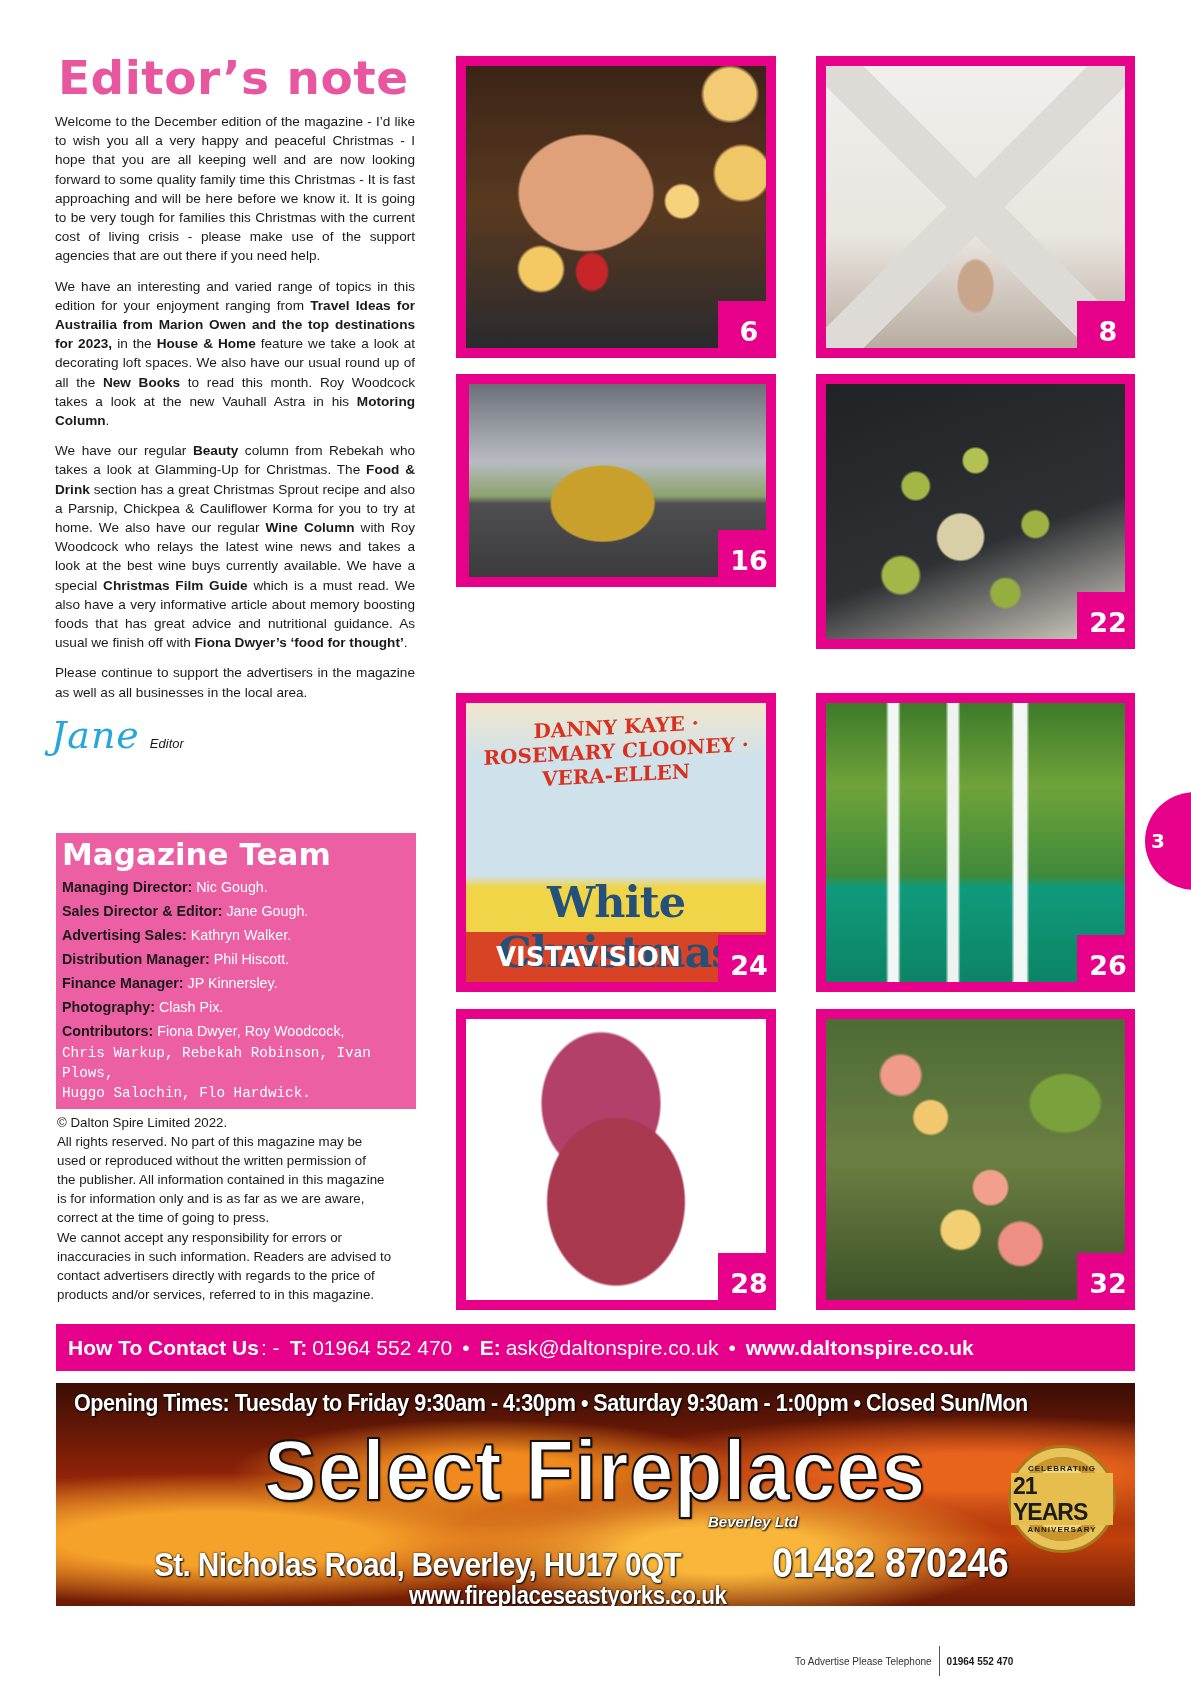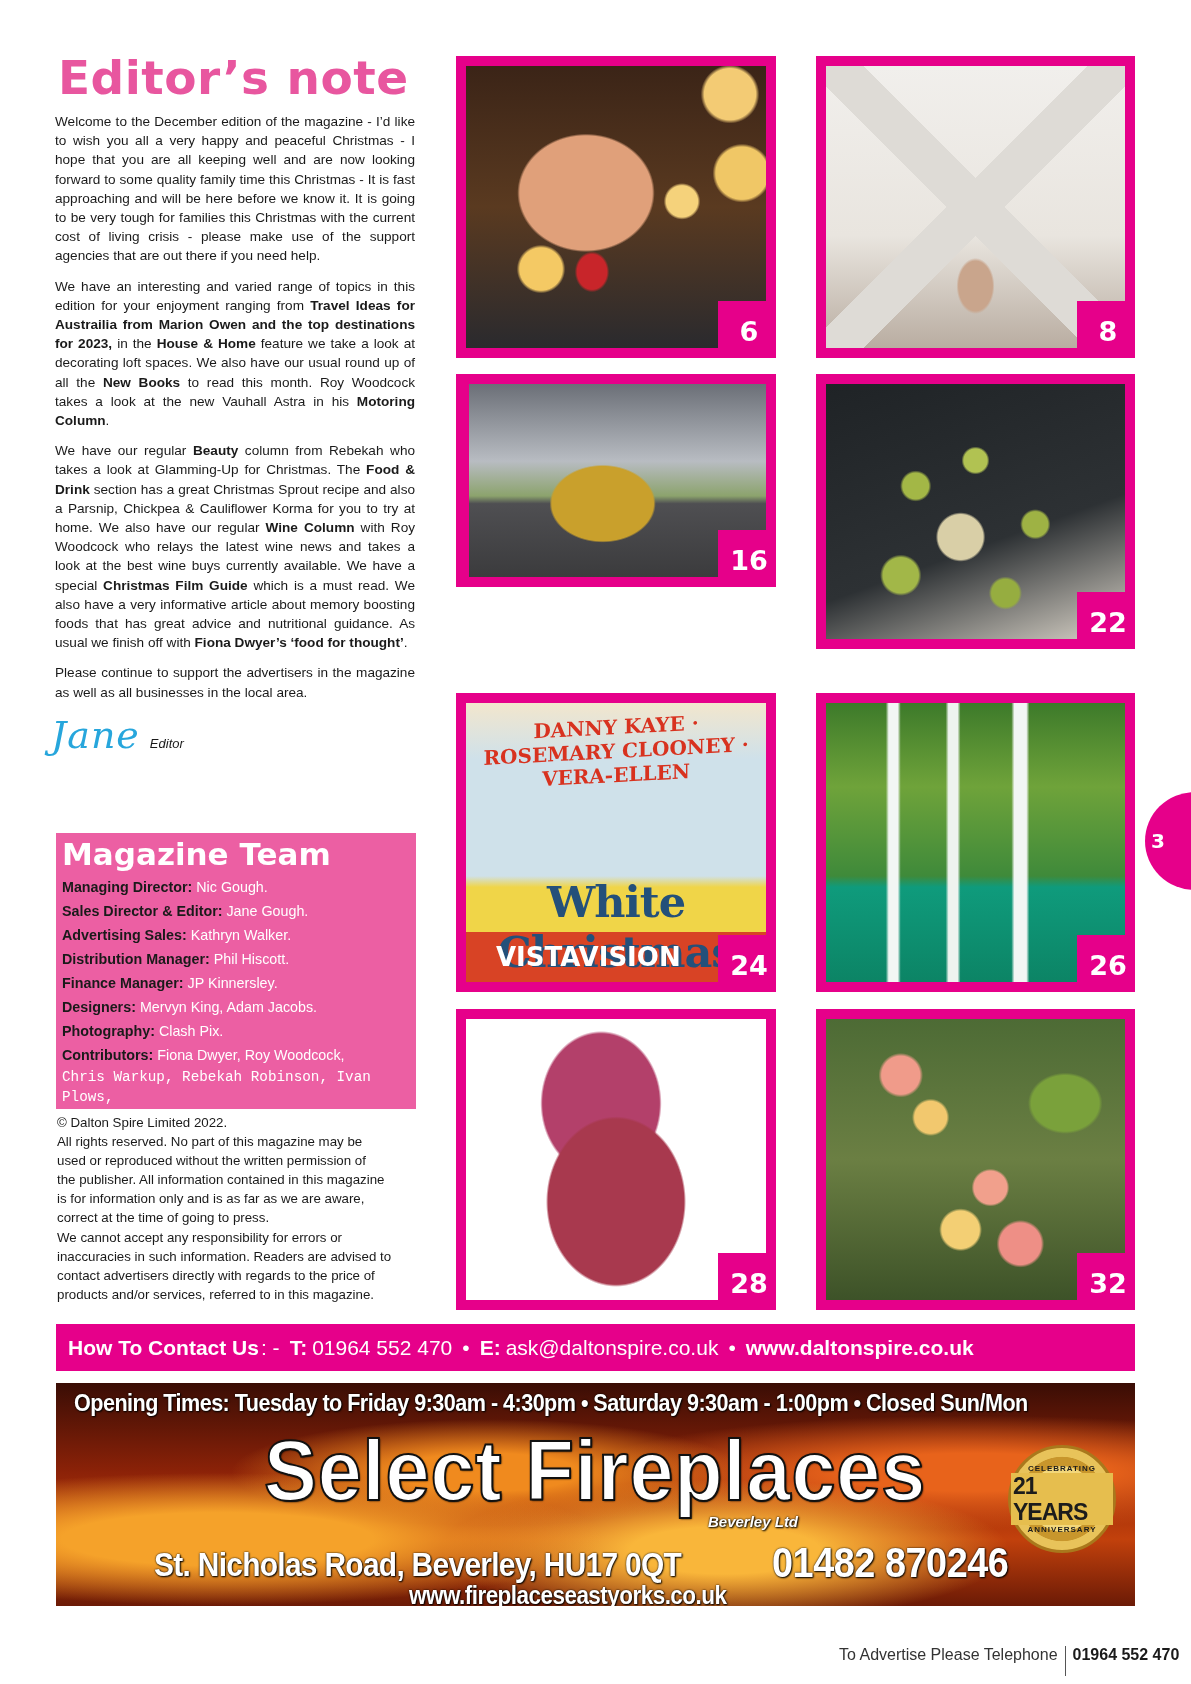--- a/index.html
+++ b/index.html
@@ -152,22 +152,22 @@
     position: absolute; left: 952px; top: 62px; width: 108px; height: 108px; border-radius: 50%;
     background: radial-gradient(circle, #f3d77a 0 45%, #c8962c 46% 58%, #e8c35a 59% 100%);
     border: 3px solid #a9781c; display: flex; flex-direction: column; align-items: center; justify-content: center;
     color: #1c1c1c; font-family: "Liberation Sans", sans-serif; font-weight: bold;
   }
   .badge .b-top, .badge .b-bot { font-size: 8px; letter-spacing: 1px; }
   .badge .b-mid { font-size: 23px; line-height: 26px; letter-spacing: -1px; background: #e6be4e; padding: 0 2px; }
 
   
   .footer {
-    position: absolute; left: 795px; top: 1646px; height: 30px; display: flex; align-items: flex-start;
-    font-family: "Liberation Sans", sans-serif; font-size: 16px; color: #333; margin-left: 44px;
+    position: absolute; left: 795px; top: 1646px; height: 30px; display: flex; align-items: center;
+    font-family: "Liberation Sans", sans-serif; font-size: 10px; color: #333;
   }
   .footer .divider { width: 1px; height: 30px; background: #555; margin: 0 7px; }
   .footer .phone { font-weight: bold; color: #1a1a1a; }
 </style>
 </head>
 <body>
 
 <div class="left-col">
   <h1 class="title">Editor’s note</h1>
   <div id="paras">
@@ -183,21 +183,20 @@
 </div>
 
 <div class="team-box">
   <div class="team-title">Magazine Team</div>
   <div id="team-list">
       <div class="team-line"><span class="role">Managing Director:</span> <span>Nic Gough.</span></div>
       <div class="team-line"><span class="role">Sales Director &amp; Editor:</span> <span>Jane Gough.</span></div>
       <div class="team-line"><span class="role">Advertising Sales:</span> <span>Kathryn Walker.</span></div>
       <div class="team-line"><span class="role">Distribution Manager:</span> <span>Phil Hiscott.</span></div>
       <div class="team-line"><span class="role">Finance Manager:</span> <span>JP Kinnersley.</span></div>
-      <div class="team-line"><span class="role">Designers:</span> <span>Mervyn King, Adam Jacobs.</span></div>
       <div class="team-line"><span class="role">Photography:</span> <span>Clash Pix.</span></div>
       <div class="team-line"><span class="role">Contributors:</span> <span>Fiona Dwyer, Roy Woodcock,</span></div>
       <div class="team-line cont">Chris Warkup, Rebekah Robinson, Ivan Plows,</div>
       <div class="team-line cont">Huggo Salochin, Flo Hardwick.</div>
     </div>
 </div>
 
 <div class="legal">
   <div>© Dalton Spire Limited 2022.</div>
   <div>All rights reserved. No part of this magazine may be</div>

